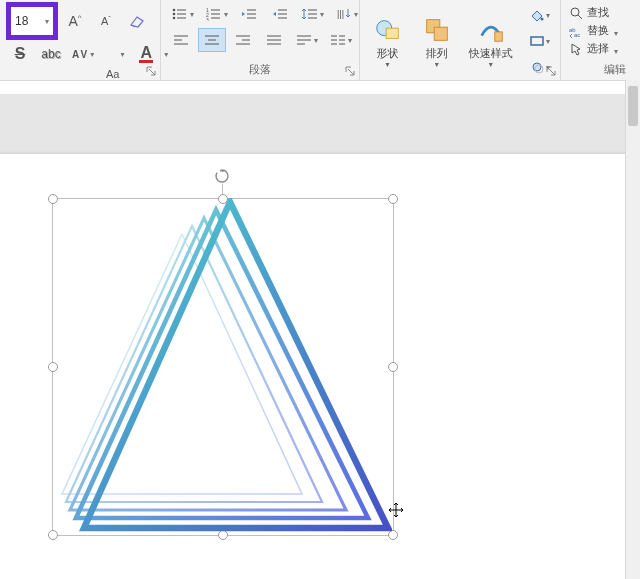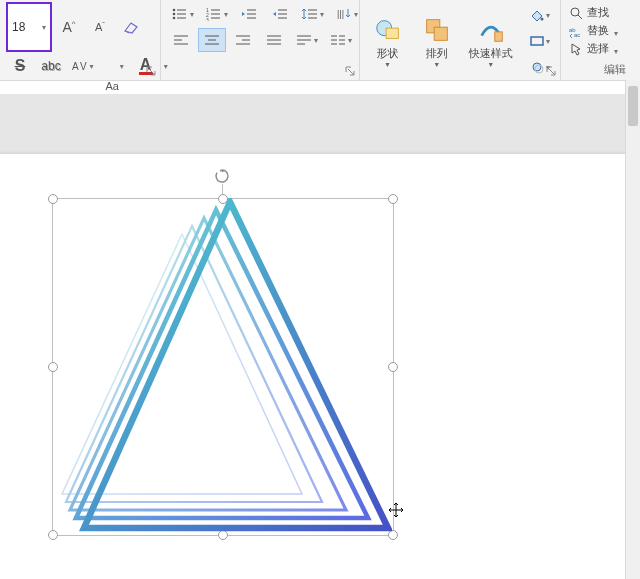--- a/index.html
+++ b/index.html
@@ -11,38 +11,38 @@
   .launcher{position:absolute;right:4px;bottom:4px;width:10px;height:10px;display:flex;align-items:center;justify-content:center;color:#888;}
   .launcher svg{width:10px;height:10px;}
   .col{display:flex;flex-direction:column;gap:2px;}
   .row{display:flex;align-items:center;gap:3px;}
   .btn{display:flex;align-items:center;justify-content:center;min-width:20px;height:22px;padding:0 3px;background:transparent;border:1px solid transparent;color:#555;}
   .btn.active{background:#cfe3f7;border-color:#99c2eb;}
   .big{display:flex;flex-direction:column;align-items:center;justify-content:flex-start;width:46px;padding-top:2px;}
   .big .ic{width:30px;height:30px;display:flex;align-items:center;justify-content:center;}
   .big-label{font-size:11px;color:#444;margin-top:2px;display:flex;flex-direction:column;align-items:center;line-height:1.1;}
   .dd{font-size:8px;color:#777;margin-left:1px;}
-  .fontbox{border:2px solid #6d28d9;background:#fff;height:20px;display:flex;align-items:center;padding:13px 4px;font-size:12px;color:#333;width:34px;justify-content:space-between;}
+  .fontbox{border:5px solid #6d28d9;background:#fff;height:20px;display:flex;align-items:center;padding:4px 4px;font-size:12px;color:#333;width:34px;justify-content:space-between;}
   .ruler{height:14px;background:#fff;border-bottom:1px solid #c9c9c9;}
   .workarea{position:absolute;left:0;right:0;top:94px;bottom:0;background:#e6e6e6;}
   .page{position:absolute;left:-20px;top:60px;width:660px;height:460px;background:#fff;box-shadow:0 0 4px rgba(0,0,0,.15);}
   .sel{position:absolute;border:1px solid #bfbfbf;}
   .handle{position:absolute;width:8px;height:8px;border:1px solid #9a9a9a;background:#fff;border-radius:50%;transform:translate(-50%,-50%);}
   .rot{position:absolute;width:16px;height:16px;left:50%;top:-30px;transform:translateX(-50%);}
   .rot svg{width:16px;height:16px;stroke:#9a9a9a;fill:none;}
   .rot-line{position:absolute;left:50%;top:-14px;height:14px;width:0;border-left:1px solid #bfbfbf;}
   .tri{position:absolute;}
   .edit-row{display:flex;align-items:flex-end;gap:4px;height:18px;font-size:11px;color:#444;padding:0 2px;}
   .edit-row svg{width:14px;height:14px;}
   .sb{position:absolute;right:0;top:80px;bottom:0;width:14px;background:#f0f0f0;border-left:1px solid #d8d8d8;}
   .sb .thumb{position:absolute;left:2px;right:2px;top:6px;height:40px;background:#c8c8c8;border-radius:2px;}
   
   .lineico{width:18px;height:14px;}
   .fontcolor-bar{height:3px;background:#d02626;width:14px;margin-top:-1px;}
-  .char-spacing{letter-spacing:2px;font-weight:normal;}
+  .char-spacing{letter-spacing:2px;font-weight:bold;}
   .move-cursor{position:absolute;width:16px;height:16px;}
   .label-line{display:flex;align-items:center;gap:2px;}
   .chev{font-size:8px;color:#666;}
 </style>
 </head>
 <body>
 <div id="app">
 
 <div class="ribbon">
 
@@ -177,20 +177,21 @@
               </div>
           <div class="btn">
                 <svg class="lineico" viewBox="0 0 18 14">
                   <path d="M2 3h6M2 7h6M2 11h6M10 3h6M10 7h6M10 11h6" stroke="#555"></path>
                 </svg>
                 <span class="dd">▾</span>
               </div>
         </div>
       </div>
     </div>
+    <div class="group-label">段落</div>
     <div class="launcher">
       <svg viewBox="0 0 10 10">
             <path d="M1 1H6M1 1V6M3 3 9 9M9 5V9H5" stroke="#888" fill="none"></path>
           </svg>
     </div>
   </div>
 
   <div class="group" style="width:188px;">
     <div class="group-body" style="align-items:center;">
       <div class="big">

